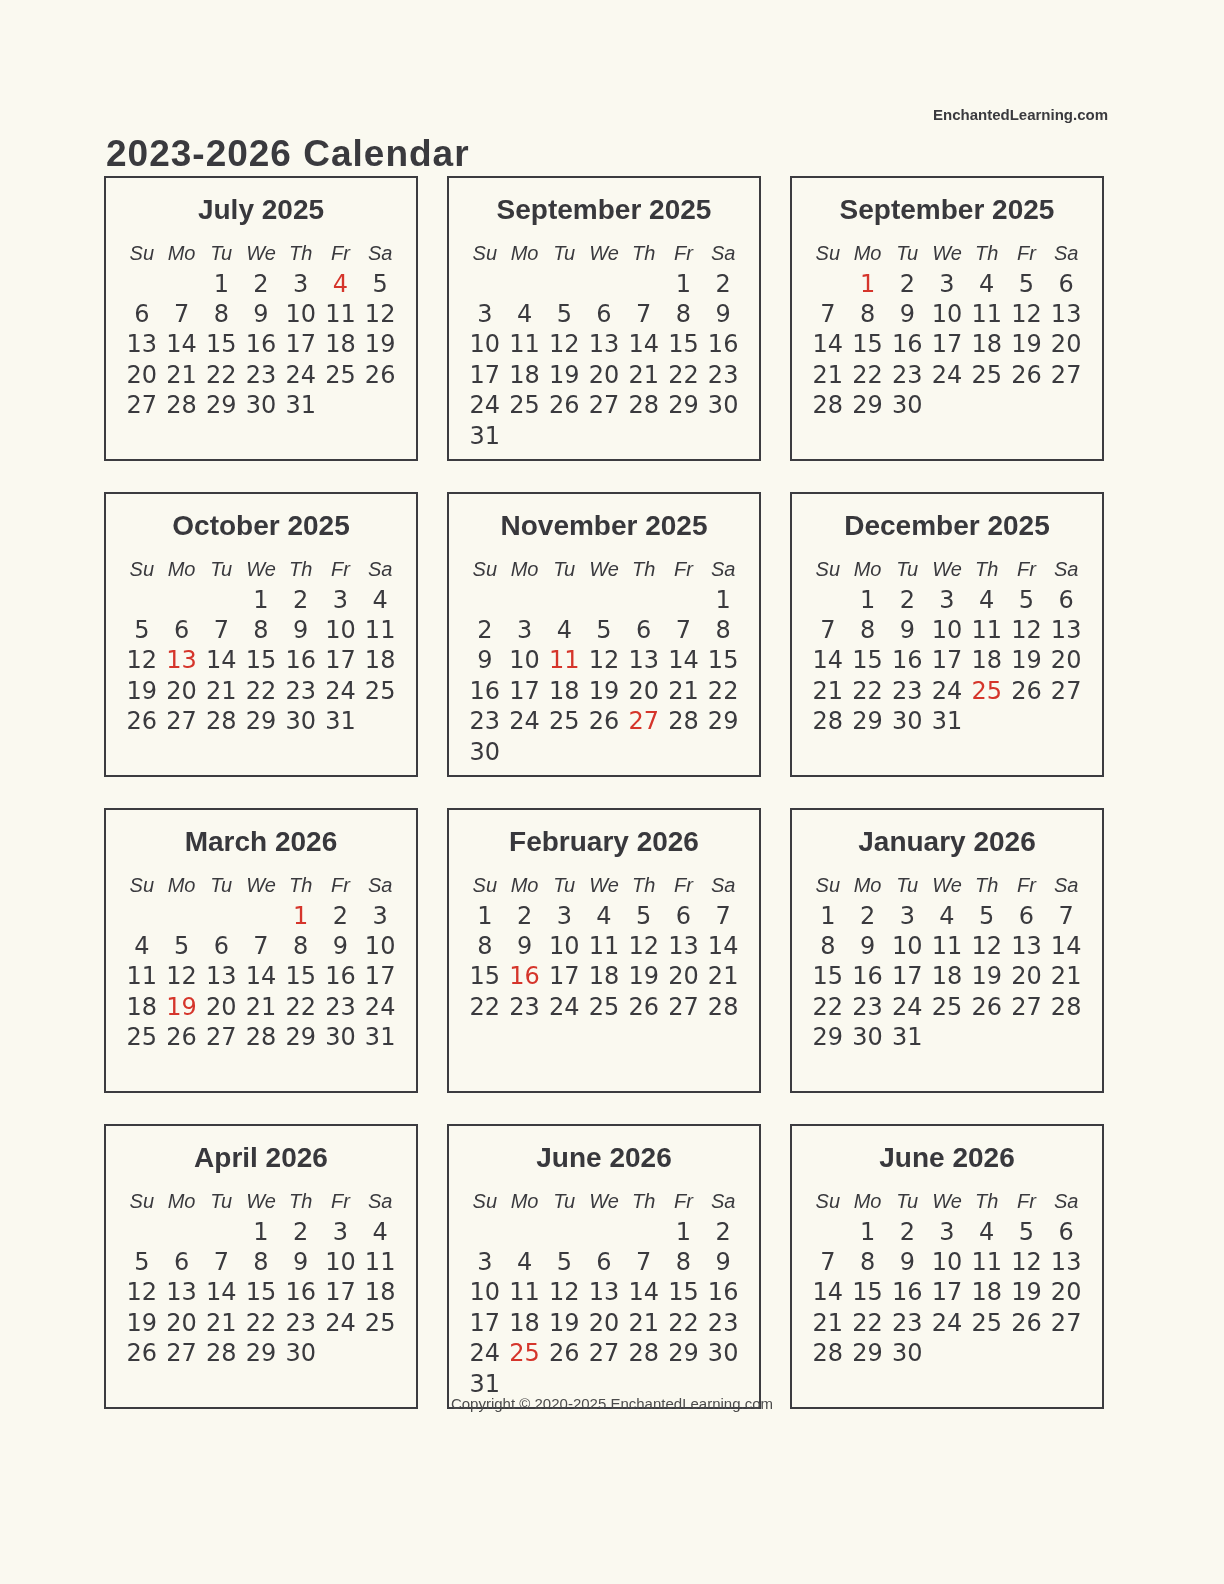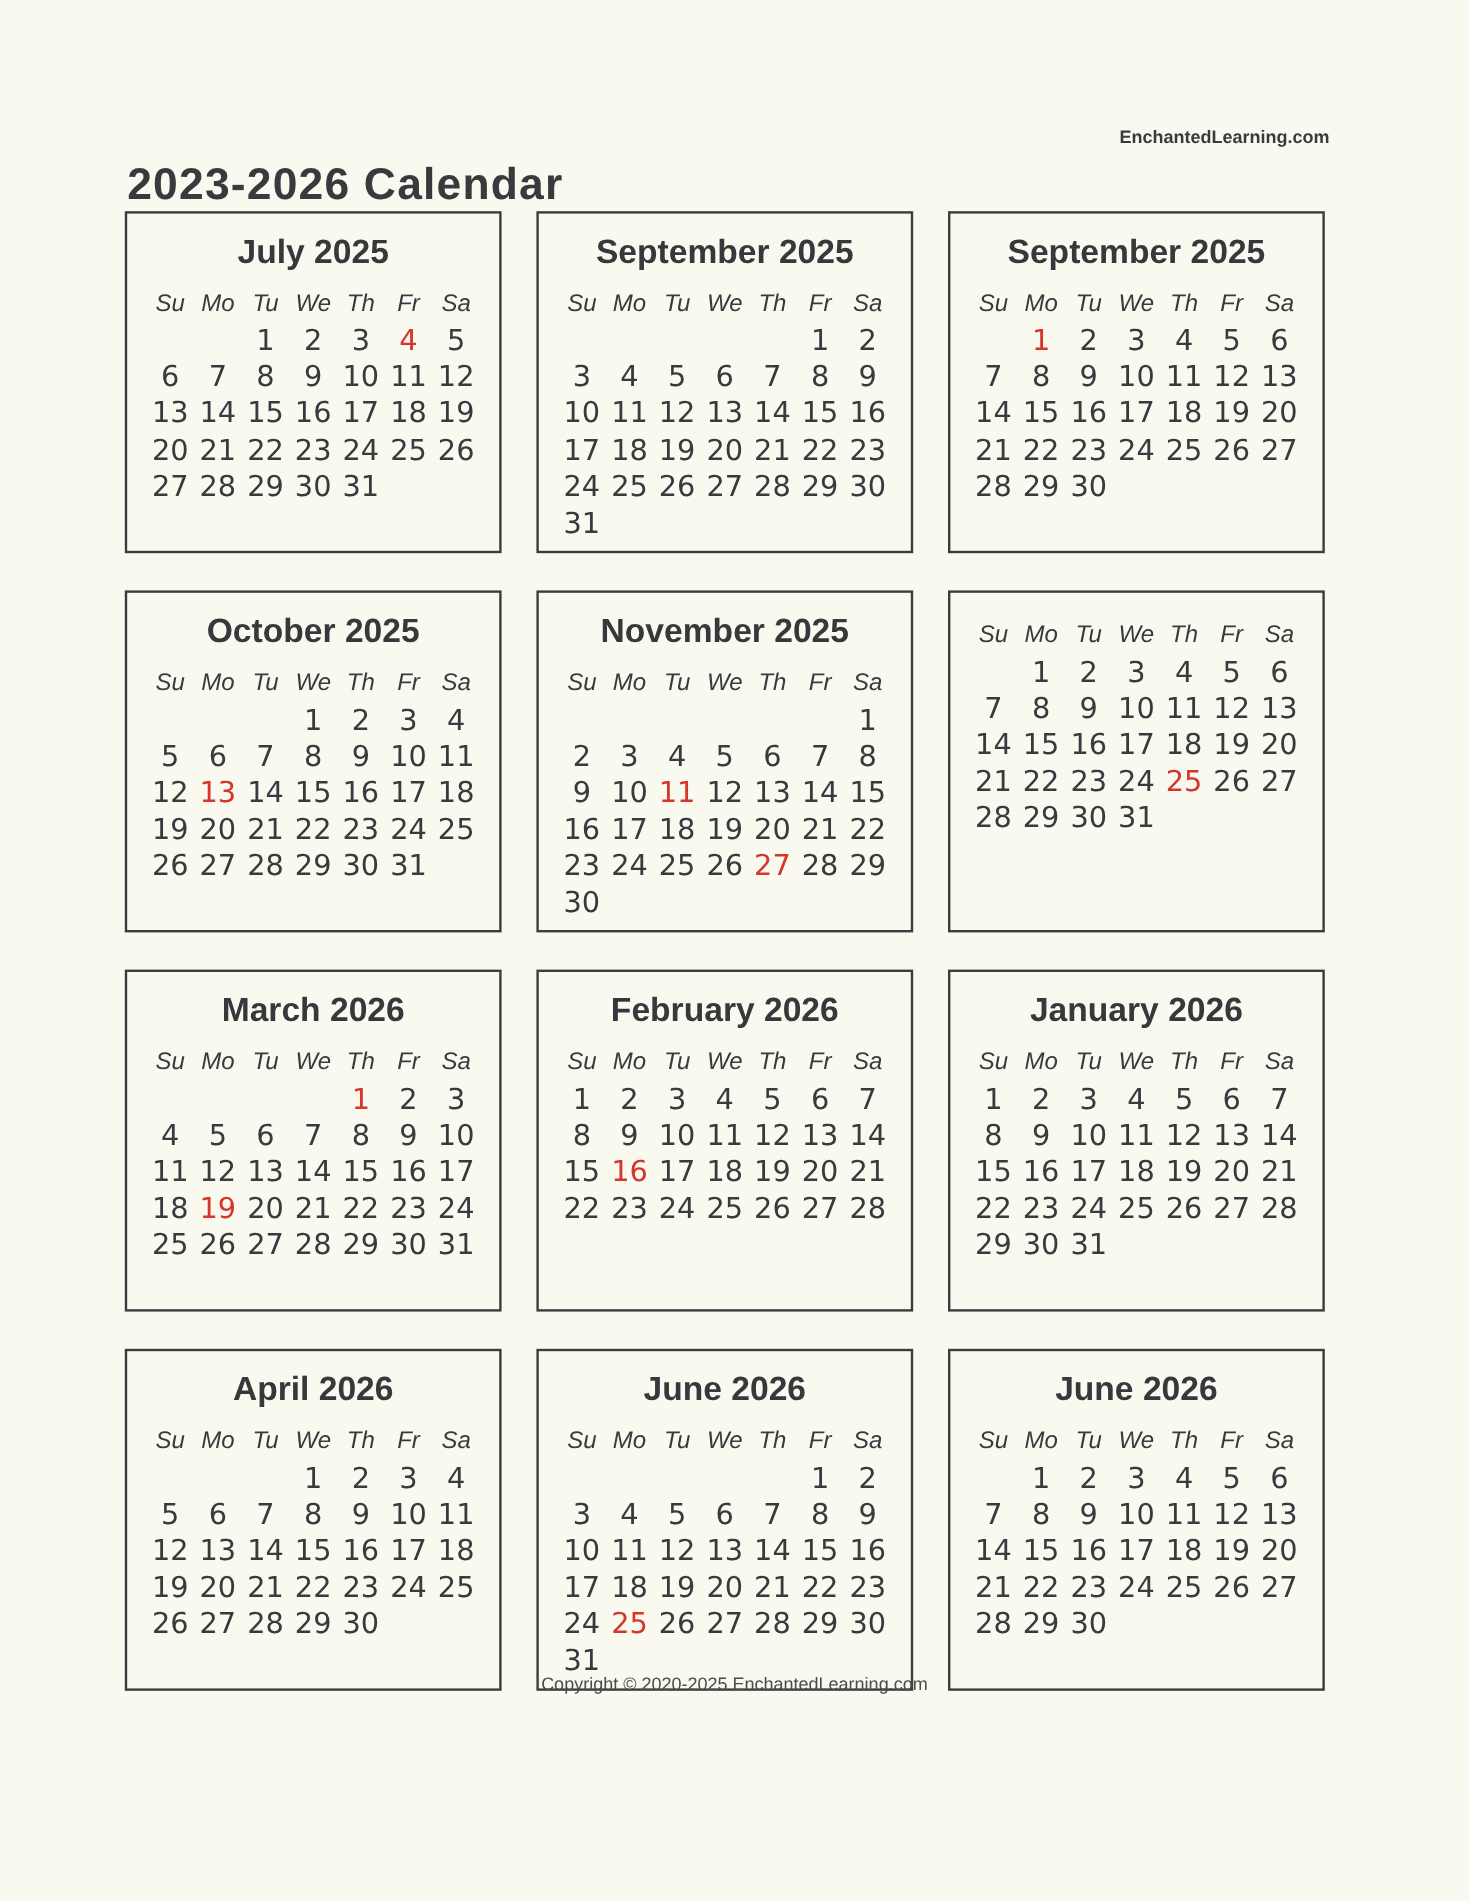--- a/index.html
+++ b/index.html
@@ -332,20 +332,21 @@
           <span class="day">25</span>
           <span class="day">26</span>
           <span class="day holiday">27</span>
           <span class="day">28</span>
           <span class="day">29</span>
           <span class="day">30</span>
         </div>
   </div>
 
   <div class="month">
+    <div class="month-title">December 2025</div>
     <div class="month-grid">
           <span class="dow">Su</span>
           <span class="dow">Mo</span>
           <span class="dow">Tu</span>
           <span class="dow">We</span>
           <span class="dow">Th</span>
           <span class="dow">Fr</span>
           <span class="dow">Sa</span>
           <span class="day blank"></span>
           <span class="day">1</span>

